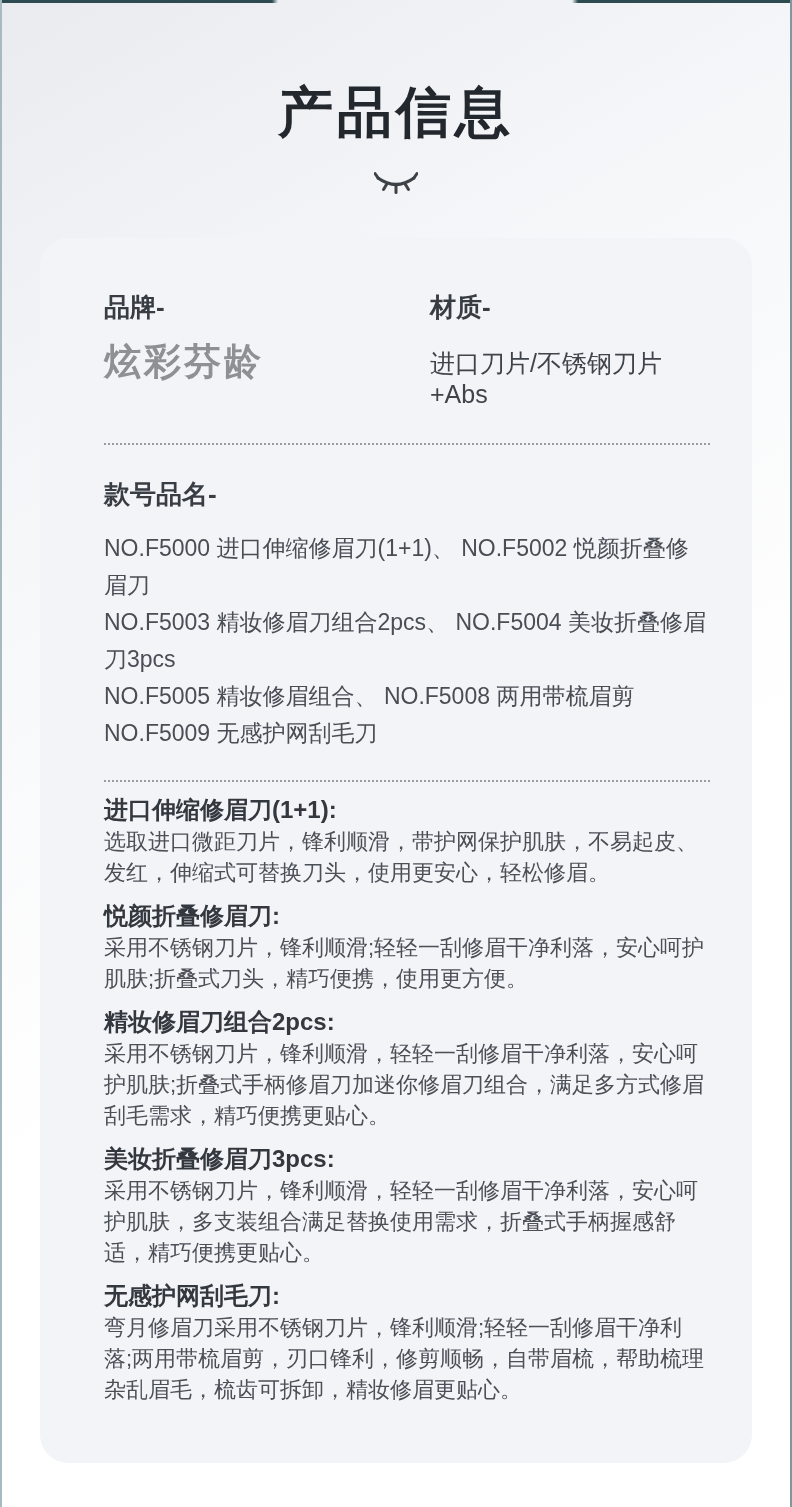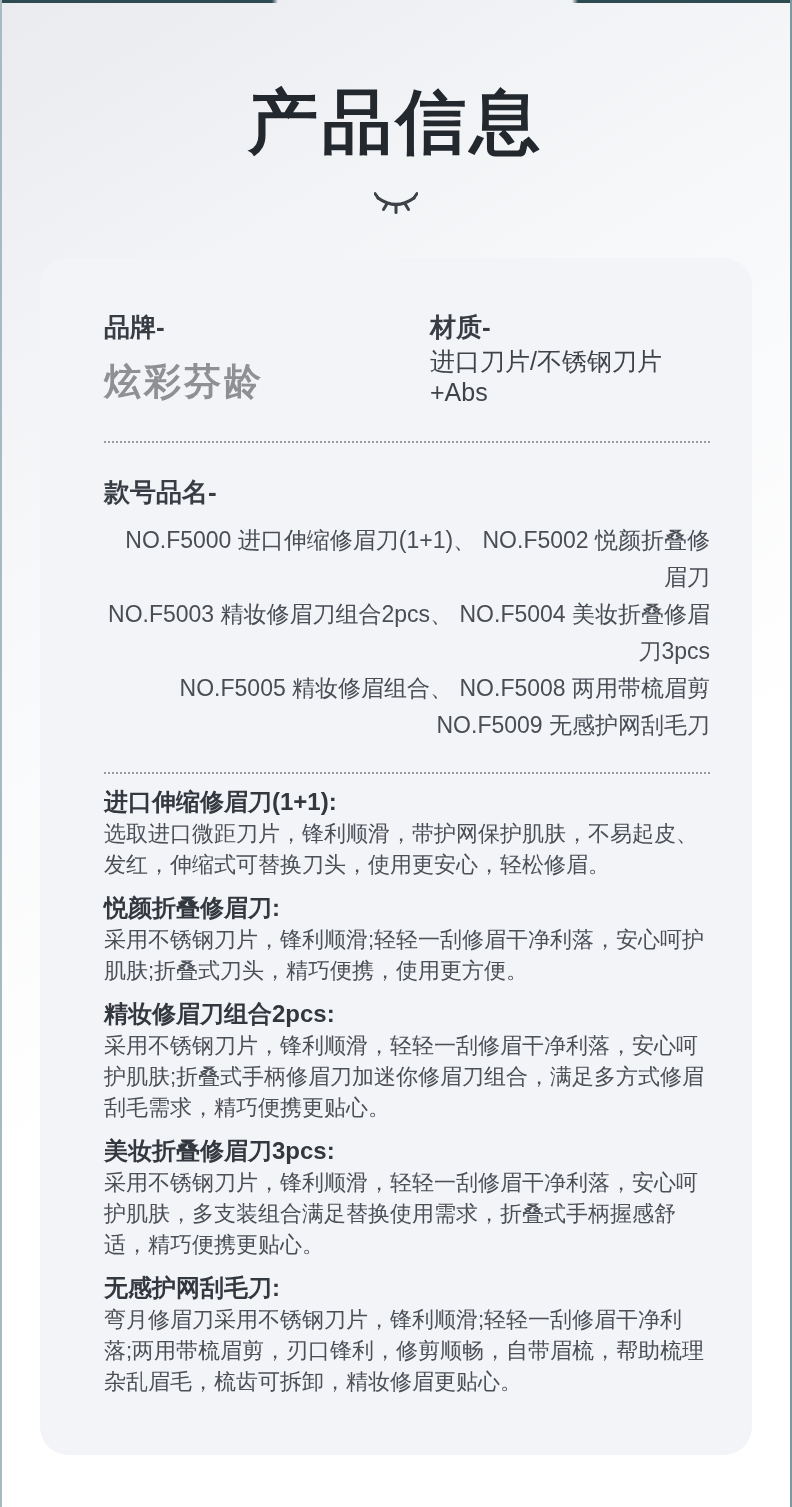--- a/index.html
+++ b/index.html
@@ -21,21 +21,21 @@
   .edge-top {
     position: absolute; top: 0; left: 0; right: 0; height: 3px; z-index: 5;
     background: linear-gradient(to right,
       #2e4b52 0px, #2e4b52 272px,
       rgba(255,255,255,0) 278px, rgba(255,255,255,0) 572px,
       #2e4b52 578px, #2e4b52 100%);
   }
 
   .header { padding-top: 76px; text-align: center; }
   .page-title {
-    font-size: 70px;
+    font-size: 55px;
     font-weight: 800;
     letter-spacing: 4px;
     color: #23282e;
   }
   .lash-wrap { margin-top: 20px; }
   .lash-wrap svg { display: inline-block; }
 
   .card {
     margin: 38px 40px 0 40px;
     width: 712px;
@@ -55,34 +55,35 @@
     color: #383c43;
   }
   .brand-value {
     margin-top: 12px;
     font-size: 37px;
     font-weight: 900;
     letter-spacing: 3px;
     color: #8f9094;
   }
   .material-value {
+    margin-top: 22px;
     font-size: 25px;
     color: #3f434a;
   }
 
   .divider {
     border: none;
     border-top: 2px dotted #9a9aa0;
     height: 0;
   }
   .divider.d1 { margin-top: 34px; }
   .divider.d2 { margin-top: 28px; }
 
   .models-label { margin-top: 32px; }
-  .model-lines { margin-top: 12px; text-align: right; }
+  .model-lines { margin-top: 18px; }
   .model-line {
     font-size: 23px;
     line-height: 37px;
     color: #494d54;
   }
 
   .functions-label { margin-top: 34px; }
   .fn-item .fn-title {
     margin-top: 12px;
     font-size: 24px;

